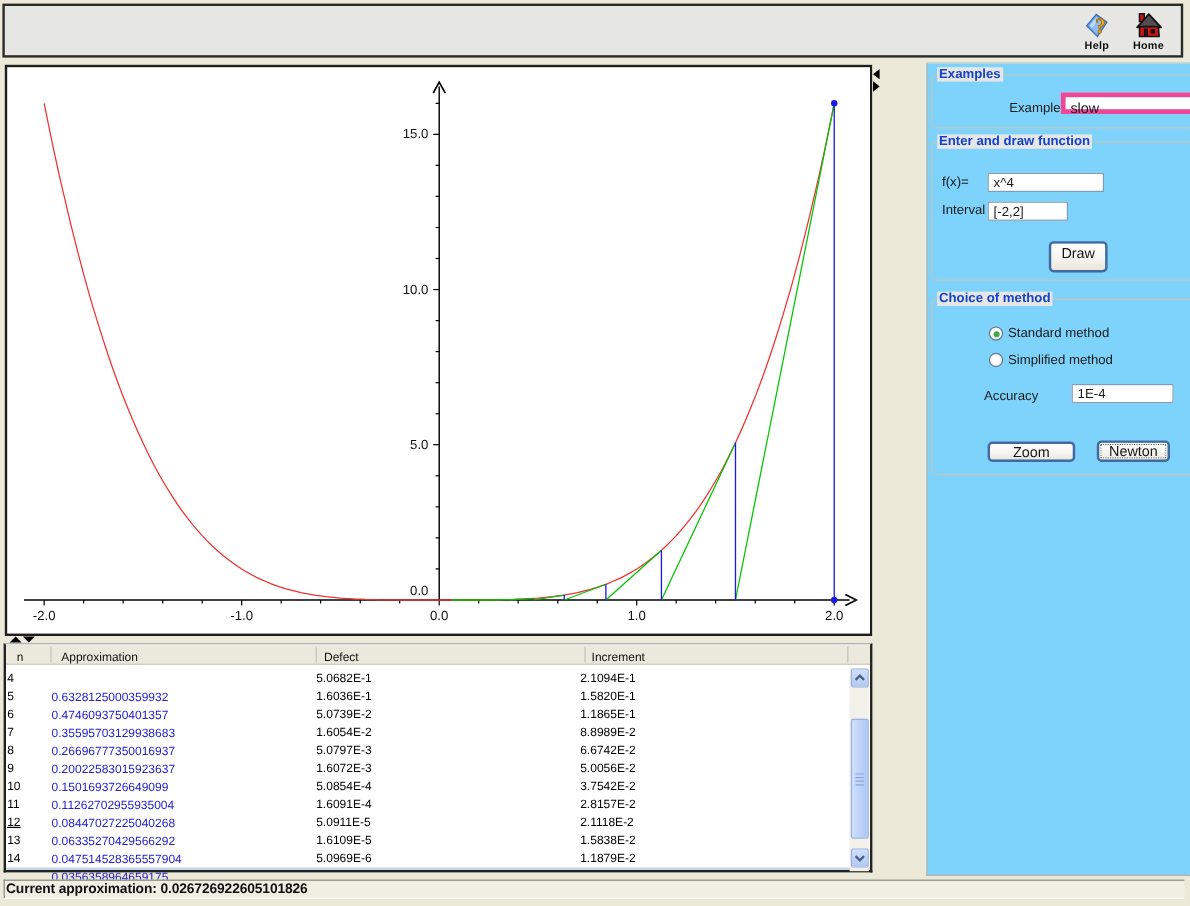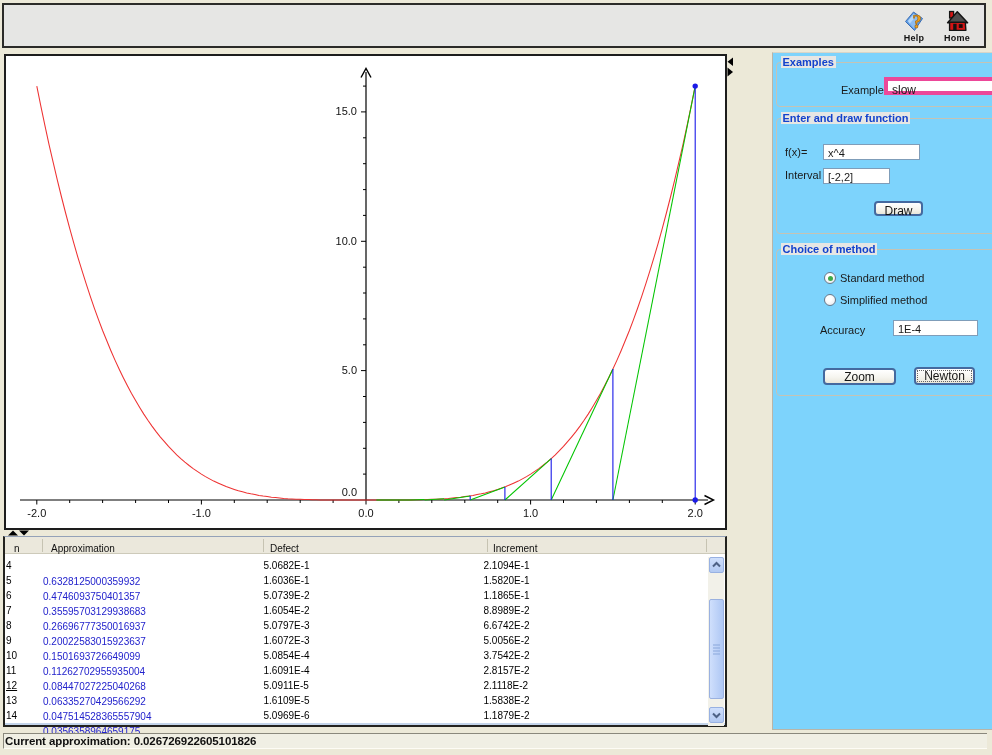--- a/index.html
+++ b/index.html
@@ -147,21 +147,21 @@
           </svg>
         </div>
       </div>
   </div>
   <div class="grp" style="top:65px; height:116px;">
     <span class="ttl">Enter and draw function</span>
     <span class="xplbl" style="position:absolute;left:8px;top:27px;">f(x)=</span>
     <div class="xpinput" style="left:46px;top:24.5px;width:97px;height:16px;">x^4</div>
     <span class="xplbl" style="position:absolute;left:8px;top:50px;">Interval</span>
     <div class="xpinput" style="left:46px;top:48.5px;width:67px;height:16px;">[-2,2]</div>
-    <div class="xpbtn" style="left:97px;top:82px;width:49px;height:15px;padding-top:1px;">Draw</div>
+    <div class="xpbtn" style="left:97px;top:82px;width:49px;height:26px;padding-top:1px;">Draw</div>
   </div>
   <div class="grp" style="top:196px; height:147px;">
     <span class="ttl">Choice of method</span>
     <div style="position:absolute;left:47px;top:22px;width:12px;height:12px;border-radius:50%;border:1px solid #6a798a;background:radial-gradient(circle at 40% 35%, #fff 30%, #dfe5ec);">
         <div style="position:absolute;left:2.5px;top:2.5px;width:5px;height:5px;border-radius:50%;background:#3faa46;"></div>
       </div>
     <div style="position:absolute;left:47px;top:44px;width:12px;height:12px;border-radius:50%;border:1px solid #6a798a;background:radial-gradient(circle at 40% 35%, #fff 30%, #dfe5ec);"></div>
     <span class="xplbl" style="position:absolute;left:63px;top:22px;">Standard method</span>
     <span class="xplbl" style="position:absolute;left:63px;top:44px;">Simplified method</span>
     <span class="xplbl" style="position:absolute;left:43px;top:74px;">Accuracy</span>

